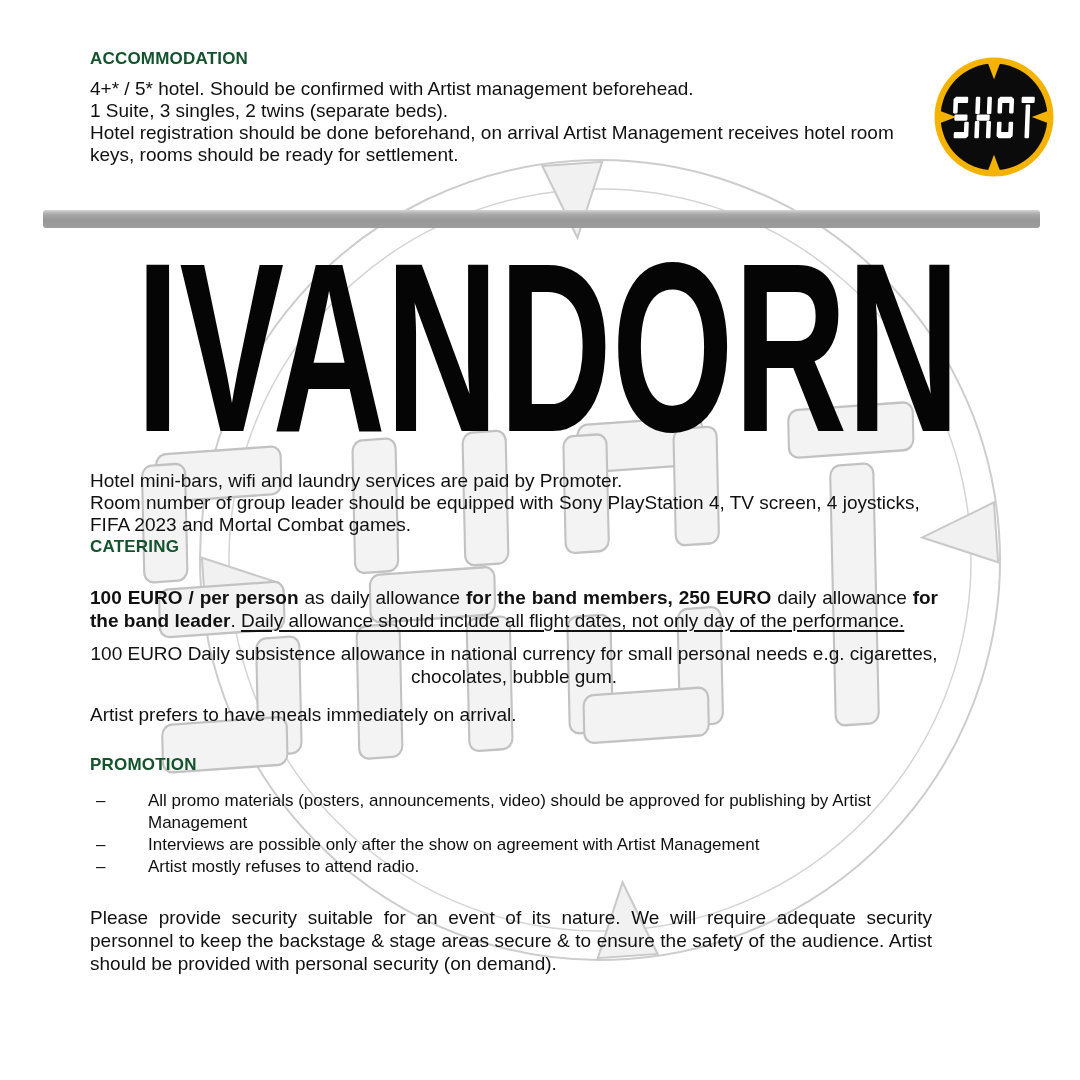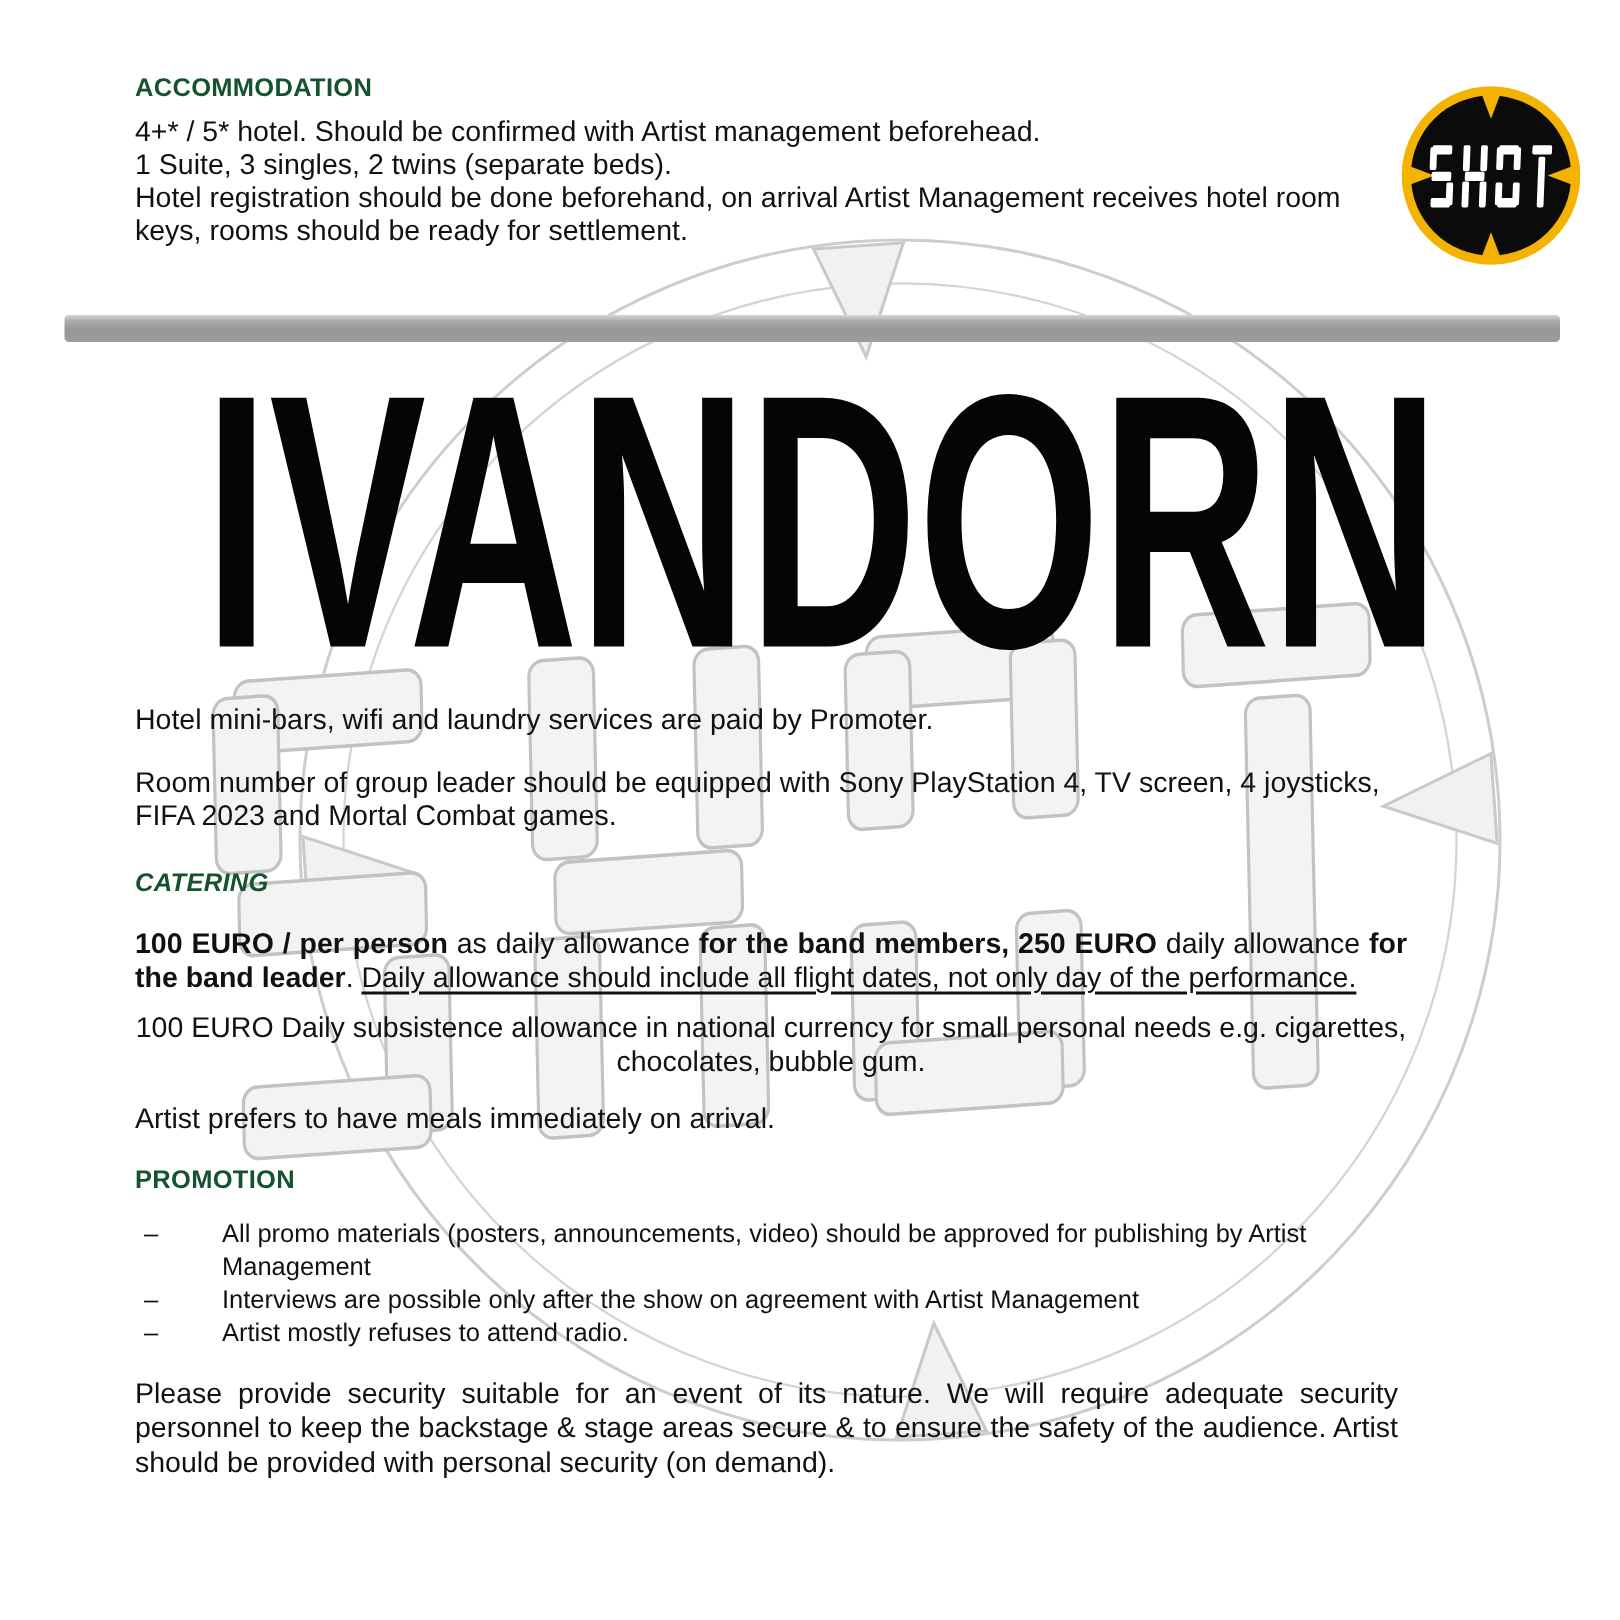--- a/index.html
+++ b/index.html
@@ -28,22 +28,22 @@
   .sr-only{position:absolute;width:1px;height:1px;overflow:hidden;clip:rect(0 0 0 0);}
   
   .divider{
     position:absolute;left:43px;top:210px;width:997px;height:18px;border-radius:3px;
     background:linear-gradient(to bottom,#d6d6d6 0%,#ababab 22%,#979797 55%,#9d9d9d 100%);
   }
   
   .wordmark{position:absolute;left:136px;top:254px;width:826px;height:184px;}
   
   .main{position:absolute;left:90px;top:470px;width:848px;} .mt12{margin-top:10px;text-align:center;}
-  .mt16{margin-top:16px;} .mt18{margin-top:18px;} .mt20{margin-top:20px;}
-  .mt22{margin-top:22px;font-style:italic;} .mt28{margin-top:28px;}
+  .mt16{margin-top:16px;} .mt18{margin-top:28px;} .mt20{}
+  .mt22{} .mt28{margin-top:28px;}
   .bullets{margin-top:14px;}
   .bullet{display:grid;grid-template-columns:58px 1fr;font-size:17px;line-height:22px;}
   .bullet .dash{padding-left:6px;}
 </style>
 </head>
 <body>
 
 <svg class="watermark" viewBox="0 0 1080 1080" aria-hidden="true">
   <g transform="rotate(-4 600 560)">
     <circle cx="600" cy="560" r="400" fill="none" stroke="#cdcdcd" stroke-width="2"></circle>

